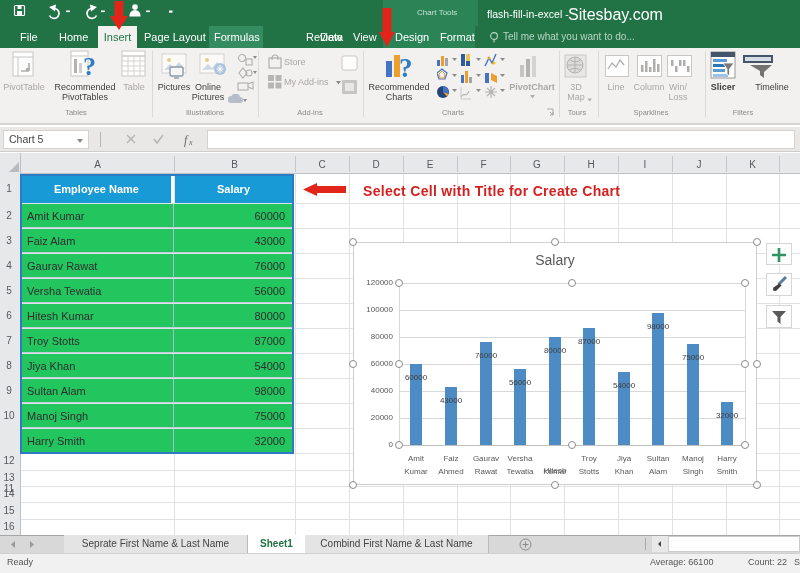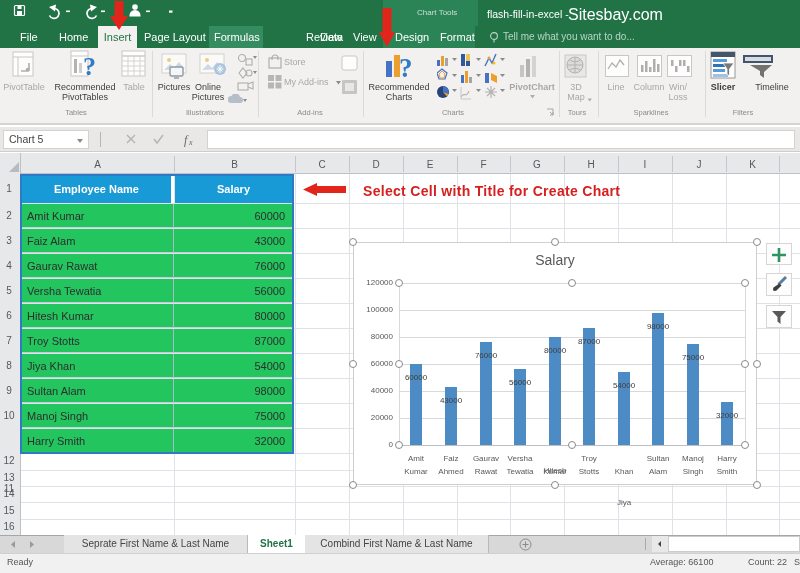--- a/index.html
+++ b/index.html
@@ -475,21 +475,21 @@
 <div class="xlab" style="left:431px;top:454px;">Faiz</div>
 <div class="xlab" style="left:431px;top:467px;">Ahmed</div>
 <div class="xlab" style="left:466px;top:454px;">Gaurav</div>
 <div class="xlab" style="left:466px;top:467px;">Rawat</div>
 <div class="xlab" style="left:500px;top:454px;">Versha</div>
 <div class="xlab" style="left:500px;top:467px;">Tewatia</div>
 <div class="xlab" style="left:535px;top:466px;">Hitesh</div>
 <div class="xlab" style="left:535px;top:467px;">Kumar</div>
 <div class="xlab" style="left:569px;top:454px;">Troy</div>
 <div class="xlab" style="left:569px;top:467px;">Stotts</div>
-<div class="xlab" style="left:604px;top:454px;margin-top:44px;">Jiya</div>
+<div class="xlab" style="left:604px;top:454px;">Jiya</div>
 <div class="xlab" style="left:604px;top:467px;">Khan</div>
 <div class="xlab" style="left:638px;top:454px;">Sultan</div>
 <div class="xlab" style="left:638px;top:467px;">Alam</div>
 <div class="xlab" style="left:673px;top:454px;">Manoj</div>
 <div class="xlab" style="left:673px;top:467px;">Singh</div>
 <div class="xlab" style="left:707px;top:454px;">Harry</div>
 <div class="xlab" style="left:707px;top:467px;">Smith</div>
 <div class="handle" style="left:349px;top:238px;"></div>
 <div class="handle" style="left:551px;top:238px;"></div>
 <div class="handle" style="left:753px;top:238px;"></div>

